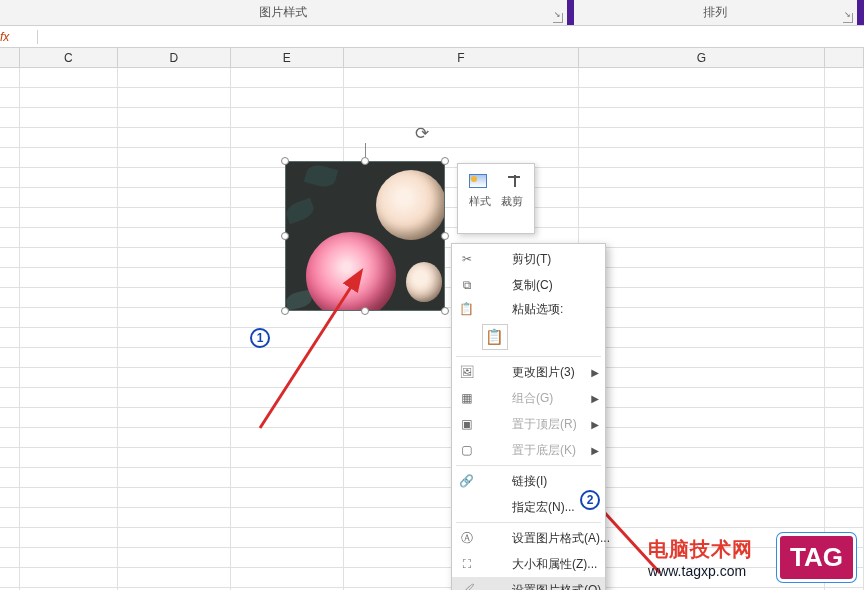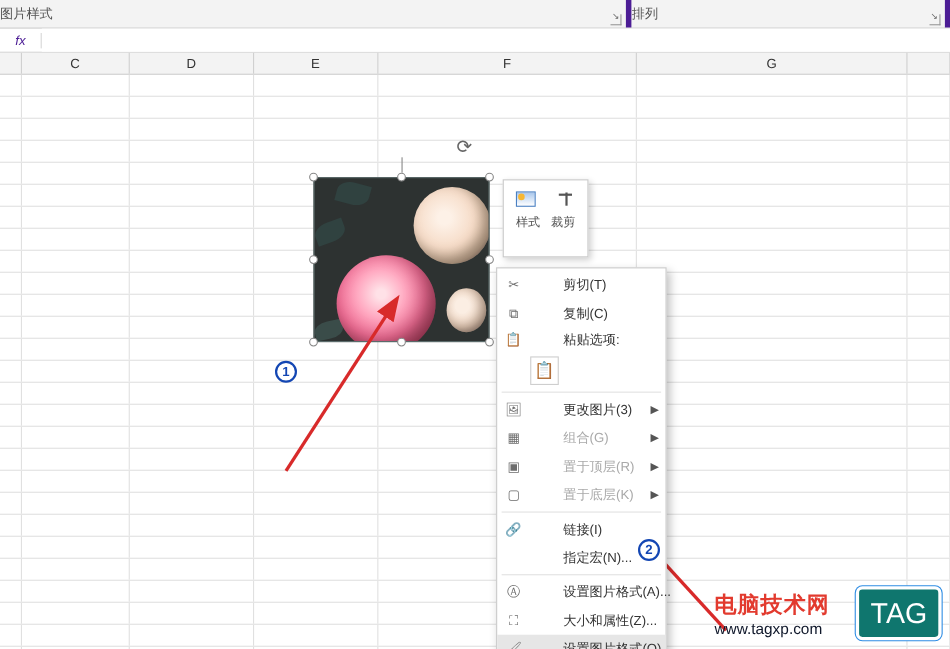--- a/index.html
+++ b/index.html
@@ -15,24 +15,24 @@
     .ribbon-groups {
       display: flex;
       height: 26px;
       border-bottom: 1px solid #d0d0d0;
       background: #f3f3f3;
     }
     .ribbon-group {
       flex: 1;
       display: flex;
       align-items: center;
-      justify-content: flex-start;
+      justify-content: center;
       position: relative;
       color: #555;
-      border-right: 5px solid #4c1d95;
+      border-right: 7px solid #4c1d95;
     }
     .ribbon-group .launcher {
       position: absolute;
       right: 4px;
       bottom: 2px;
       width: 10px;
       height: 10px;
       border: 1px solid #999;
       border-left: none;
       border-top: none;
@@ -48,23 +48,23 @@
       font-size: 8px;
     }
     .formula-bar {
       display: flex;
       height: 22px;
       border-bottom: 1px solid #d0d0d0;
       align-items: center;
     }
     .fx-label {
       width: 38px;
-      text-align: center;
+      text-align: left;
       font-style: italic;
-      color: #4c1d95;
+      color: #c2410c;
       border-right: 1px solid #d0d0d0;
     }
     .fx-input {
       flex: 1;
       border: none;
       outline: none;
       padding-left: 6px;
       height: 100%;
     }
     .grid {
@@ -258,21 +258,21 @@
       z-index:7;
     }
     .watermark{
       position:absolute;right:8px;bottom:8px;
       text-align:left;z-index:8;
       display:flex;align-items:center;gap:24px;
     }
     .wm-text .line1{color:#e23a2e;font-size:20px;font-weight:bold;letter-spacing:1px;}
     .wm-text .line2{color:#0f172a;font-size:14px;}
     .wm-tag{
-      background:#0f766e;color:#fff;font-weight:normal;
+      background:#be185d;color:#fff;font-weight:bold;
       font-size:26px;padding:6px 10px;border-radius:6px;
       border:3px solid #fff;box-shadow:0 0 0 1px #2f8de4;
     }
   </style>
 </head>
 <body>
 
 <div class="ribbon-groups">
   <div class="ribbon-group" style="flex:4">
     <span>图片样式</span>

